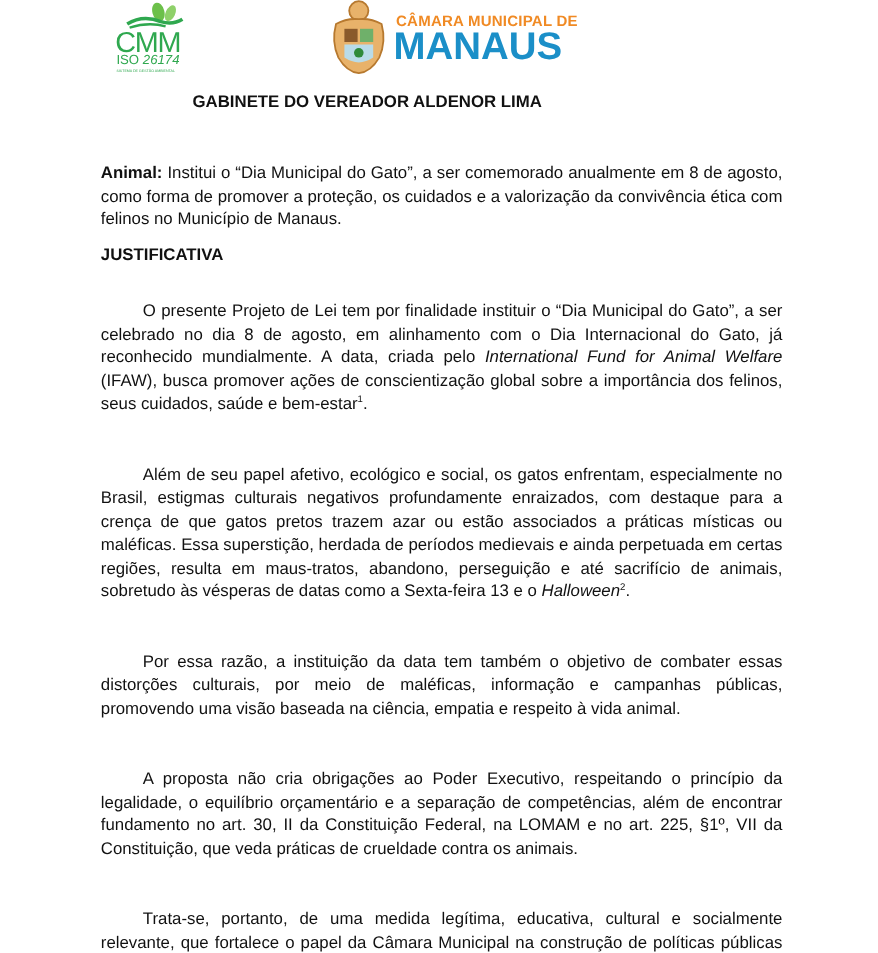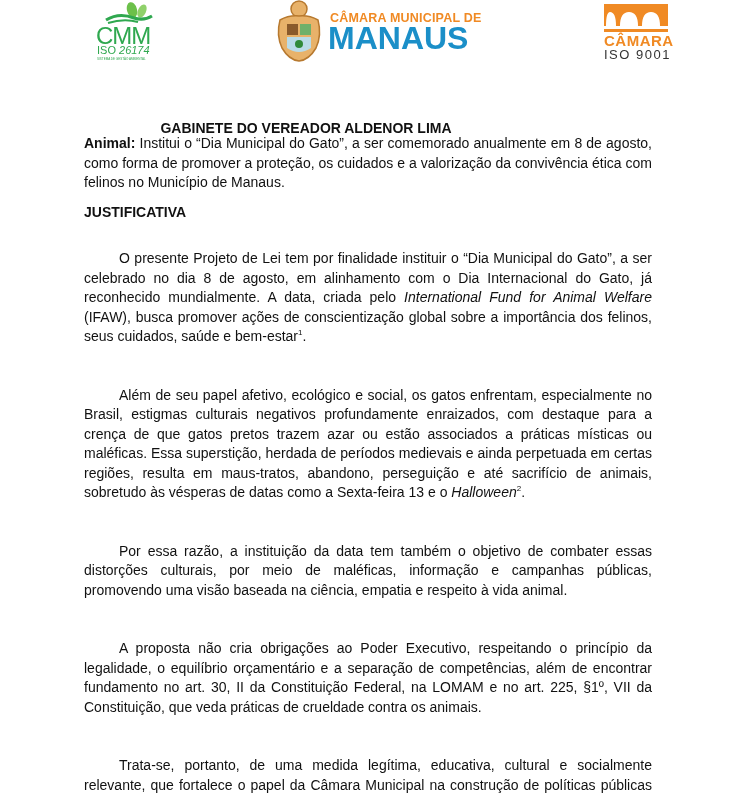--- a/index.html
+++ b/index.html
@@ -14,21 +14,21 @@
   .cmm-iso i { font-style: italic; }
   .cmm-tiny { position: absolute; left: 3px; top: 55px; font-size: 3px; color: #2fa84f; white-space: nowrap; }
   .manaus-top { position: absolute; left: 56px; top: 11px; font-size: 12.5px; color: #f08a24; white-space: nowrap; letter-spacing: 0.2px; font-weight: bold; }
   .manaus-big { position: absolute; left: 54px; top: 20px; font-size: 32px; font-weight: bold; color: #1b8fc8; letter-spacing: 0px; white-space: nowrap; }
   .iso-arches { position: absolute; left: 2px; top: 2px; width: 64px; height: 22px; }
   .iso-tiny { position: absolute; left: 2px; top: 27px; width: 64px; height: 3px; background: #f08a24; }
   .iso-camara { position: absolute; left: 2px; top: 30px; font-size: 15px; font-weight: bold; color: #f08a24; letter-spacing: 0.5px; white-space: nowrap; }
   .iso-9001 { position: absolute; left: 2px; top: 45px; font-size: 13px; color: #333333; letter-spacing: 1.5px; white-space: nowrap; }
 
   .title { position: absolute; left: 0; top: 76px; width: 612px; text-align: center;
-           font-size: 14px; font-weight: bold; margin-top: 44px; }
+           font-size: 14px; font-weight: bold; }
   .content { position: absolute; left: 84px; top: 134px; width: 568px; font-size: 14px; line-height: 19.5px; }
   .content p { margin: 0; text-align: justify; }
   .ementa { margin-bottom: 0; }
   .section-heading { text-align: center; font-weight: bold; margin-top: 10px !important; margin-bottom: 27px !important; }
   .indent { text-indent: 35px; }
   .gap { height: 39px; }
   sup { font-size: 8px; line-height: 0; vertical-align: super; }
 </style>
 </head>
 <body>
@@ -53,28 +53,20 @@
       <path d="M6 20 Q2 35 8 48 Q15 60 25 61 Q35 60 42 48 Q48 35 44 20 Q35 15 25 16 Q15 15 6 20 Z" fill="#e8b26a" stroke="#b7792f" stroke-width="1.5"></path>
       <rect x="13" y="24" width="11" height="11" fill="#8a5a2b"></rect>
       <rect x="26" y="24" width="11" height="11" fill="#6fb06a"></rect>
       <path d="M13 37 L37 37 L37 48 Q25 56 13 48 Z" fill="#b9dbe8"></path>
       <circle cx="25" cy="44" r="4" fill="#2f8a3a"></circle>
     </svg>
     <div class="manaus-top">CÂMARA MUNICIPAL DE</div>
     <div class="manaus-big">MANAUS</div>
   </div>
 
-  <div class="logo-iso9001">
-    <svg class="iso-arches" viewBox="0 0 64 22">
-      <path d="M0 22 L0 0 L64 0 L64 22 L56 22 Q56 8 47 8 Q38 8 38 22 L34 22 Q34 8 25 8 Q16 8 16 22 L12 22 Q12 8 6 8 Q2 8 2 22 Z" fill="#f08a24"></path>
-    </svg>
-    <div class="iso-tiny" title=""></div>
-    <div class="iso-camara">CÂMARA</div>
-    <div class="iso-9001">ISO 9001</div>
-  </div>
 </div>
 
 <div class="title">GABINETE DO VEREADOR ALDENOR LIMA</div>
 
 <div class="content">
   <p class="ementa"><b>Animal:</b><span> Institui o “Dia Municipal do Gato”, a ser comemorado anualmente em 8 de agosto, como forma de promover a proteção, os cuidados e a valorização da convivência ética com felinos no Município de Manaus.</span></p>
 
   <p class="section-heading">JUSTIFICATIVA</p>
 
   <p class="indent"><span>O presente Projeto de Lei tem por finalidade instituir o “Dia Municipal do Gato”, a ser celebrado no dia 8 de agosto, em alinhamento com o Dia Internacional do Gato, já reconhecido mundialmente. A data, criada pelo </span><i>International Fund for Animal Welfare</i><span> (IFAW), busca promover ações de conscientização global sobre a importância dos felinos, seus cuidados, saúde e bem-estar</span><sup>1</sup><span>.</span></p>

